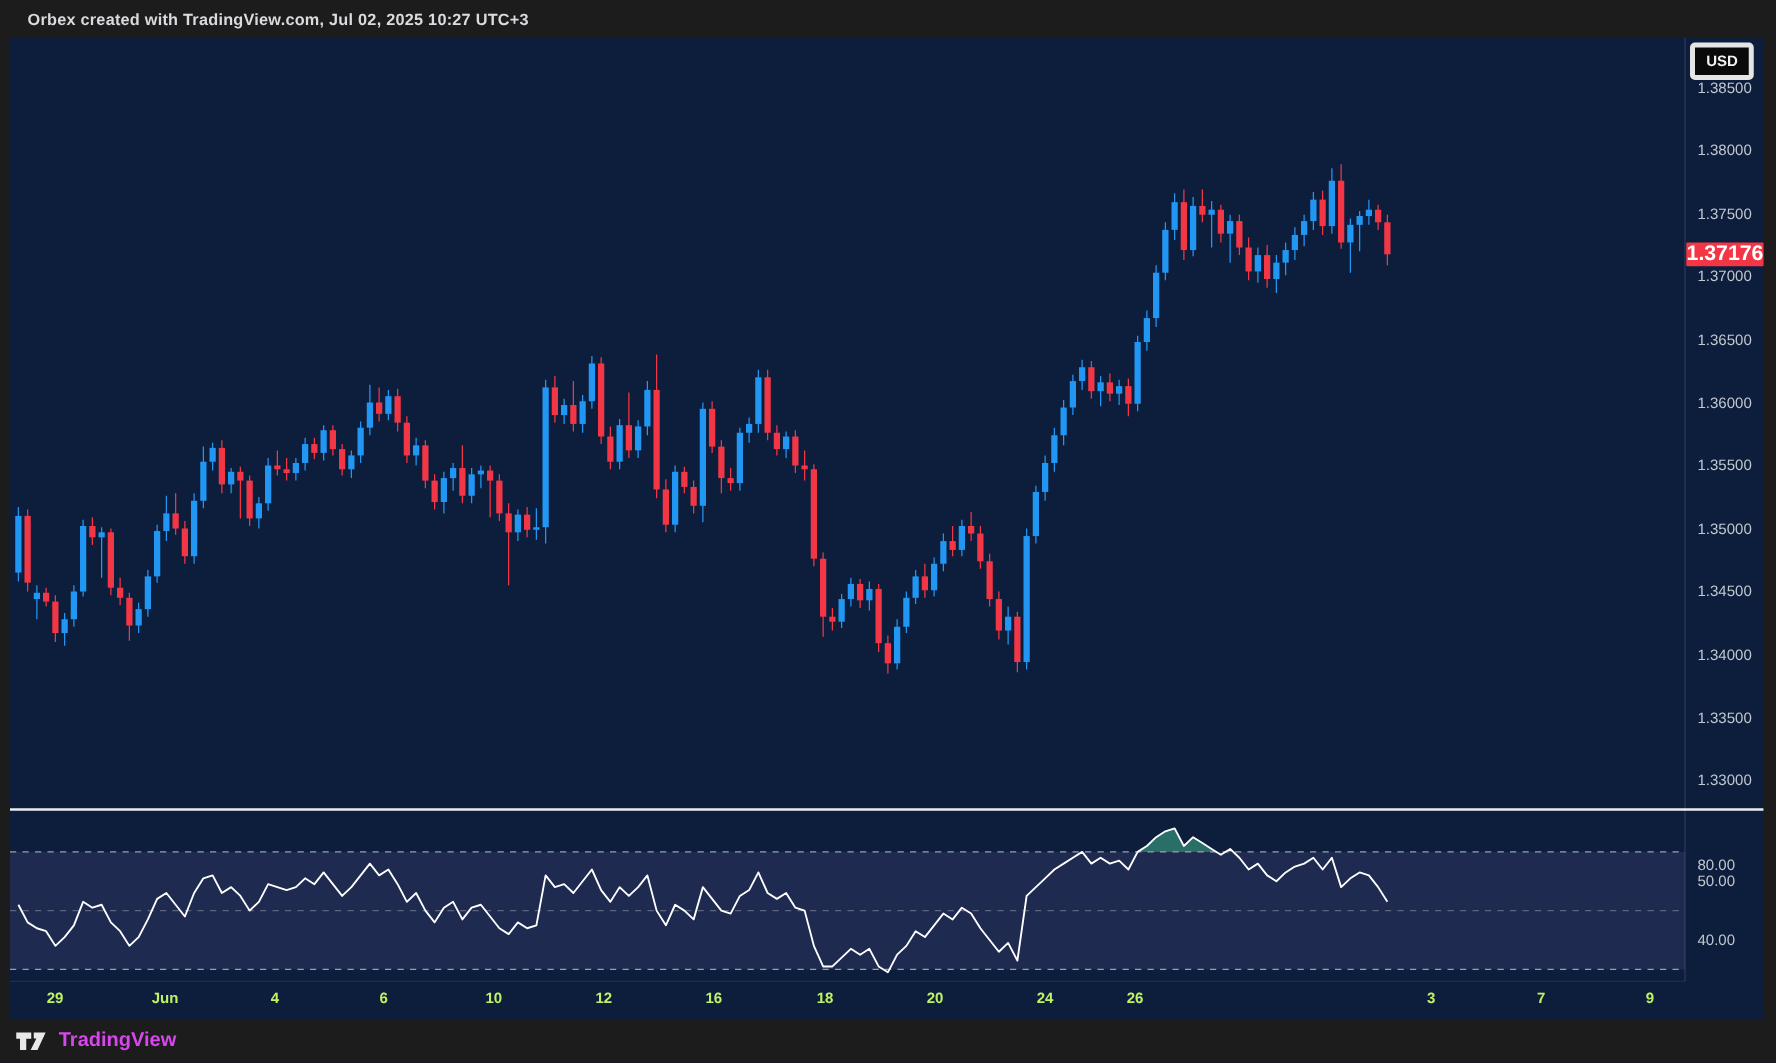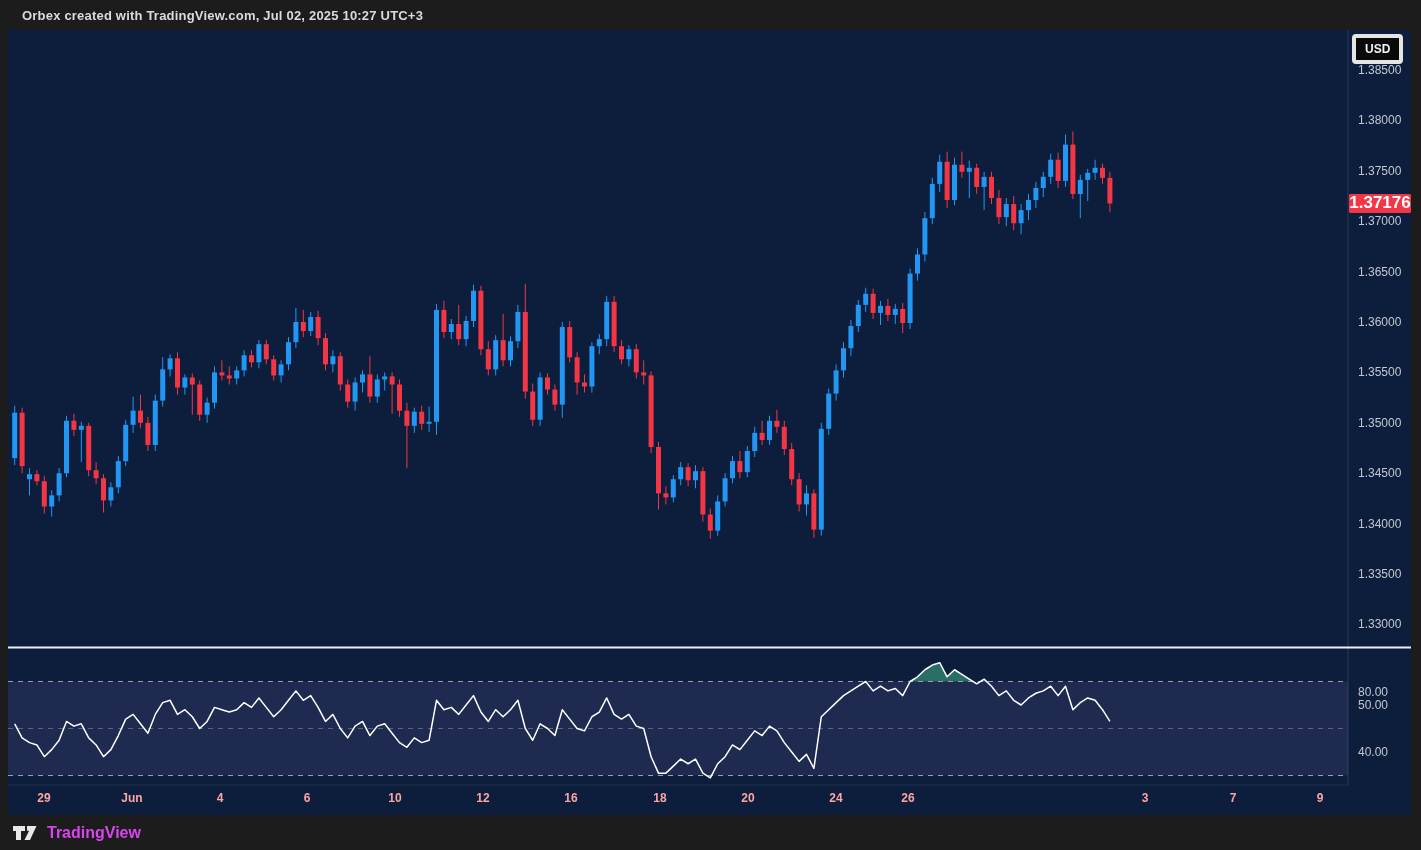--- a/index.html
+++ b/index.html
@@ -8,21 +8,21 @@
             font-family:"Liberation Sans", sans-serif; overflow:hidden; }
   .header { position:absolute; top:0; left:0; width:100%; height:30px;
             display:flex; align-items:center; padding-left:22px; }
   .header span { color:#d9dbdf; font-size:13px; font-weight:bold; letter-spacing:.2px; }
   .panel { position:absolute; left:8px; top:30px; width:1403px; height:785px;
            background:#0d1e3c; overflow:hidden; }
   .panel svg.chart { position:absolute; left:0; top:0; }
   .axis-label { position:absolute; left:1350px; width:52px; color:#c3c7d0;
                 font-size:12px; white-space:nowrap; }
   .time-label { position:absolute; top:761px; transform:translateX(-50%);
-                color:#fca5a5; font-size:12px; font-weight:bold; }
+                color:#bef264; font-size:12px; font-weight:bold; }
   .usd-chip { position:absolute; left:1344px; top:4px; padding:4px 9px;
               background:#0a0a0a; border:4px solid #e5e5e5; border-radius:4px;
               color:#f0f1f3; font-size:12px; font-weight:bold; }
   .price-badge { position:absolute; left:1341px; width:62px; height:19px;
                  display:flex; align-items:center; justify-content:center;
                  color:#ffffff; font-size:17px; font-weight:bold; border-radius:1px; }
   .footer { position:absolute; left:0; bottom:0; width:100%; height:35px;
             display:flex; align-items:center; padding-left:12px; gap:9px; }
   .footer .brand { color:#d946ef; font-size:16px; font-weight:bold; }
   .tv-logo { display:block; }

